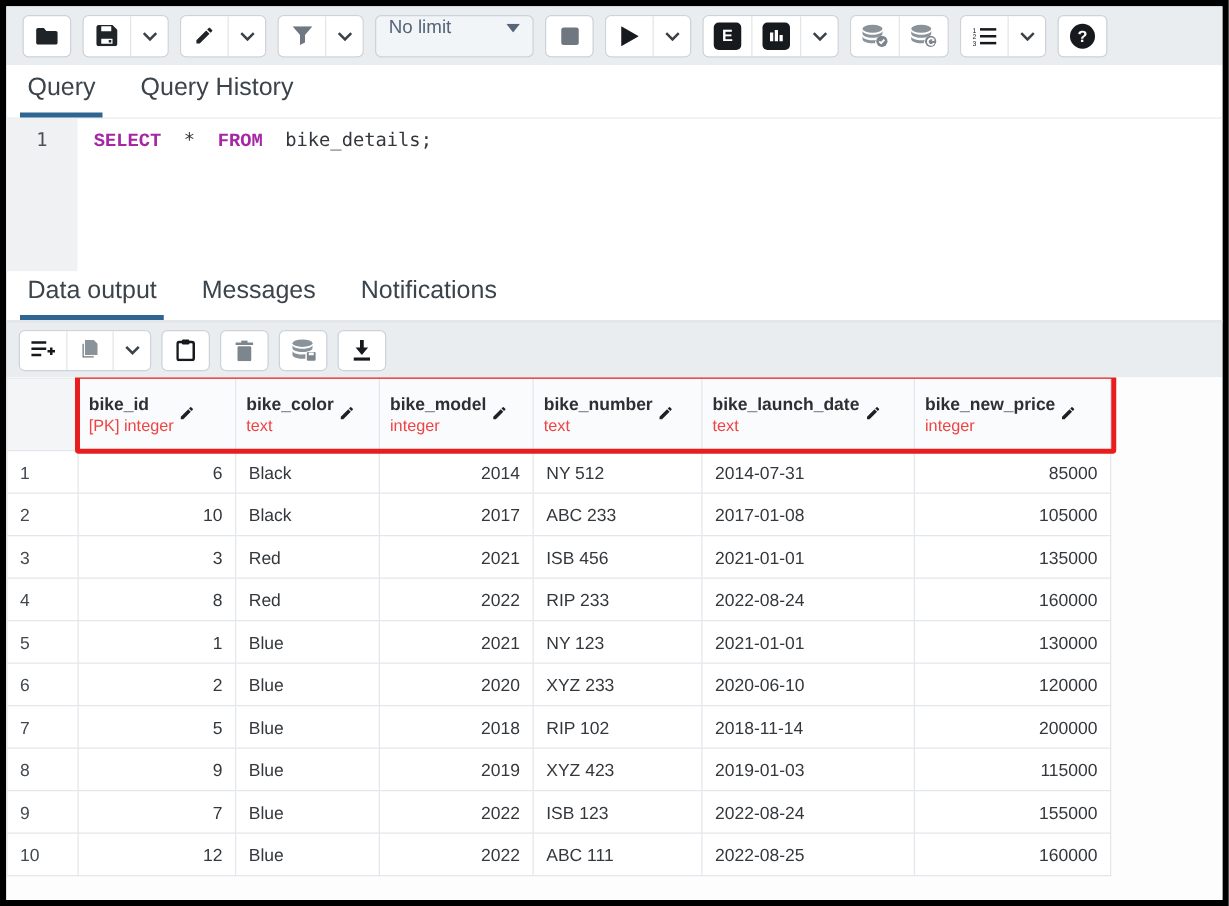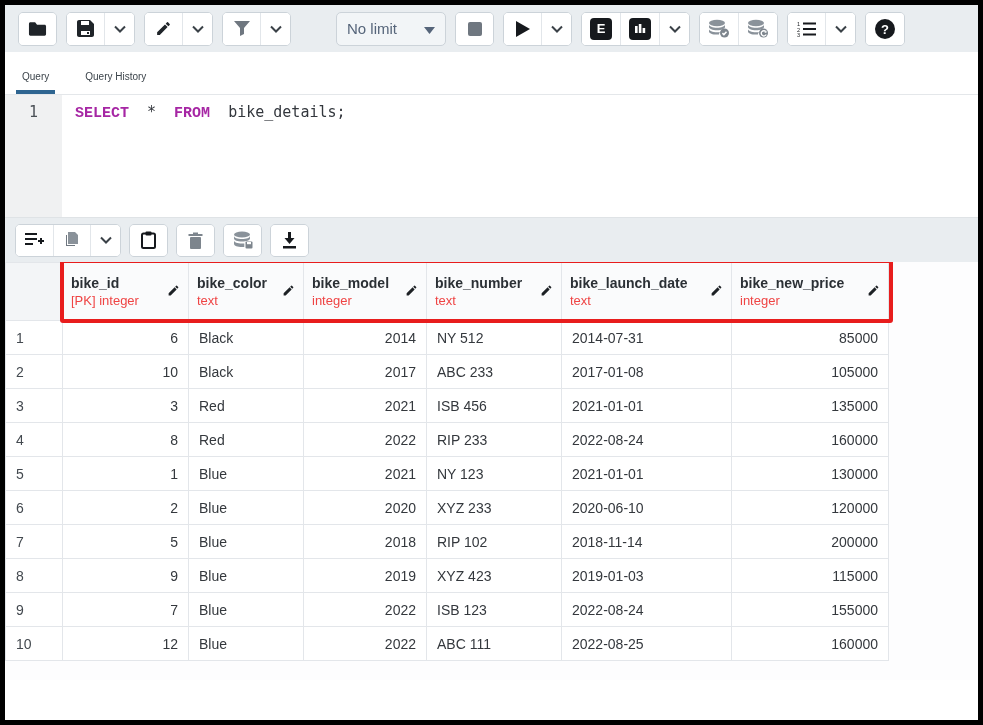--- a/index.html
+++ b/index.html
@@ -7,47 +7,47 @@
   .frame { width:983px; height:725px; border:5px solid #000; background:#fff; overflow:hidden; position:relative; }
 
   
   .toolbar1 { height:47px; background:#e9edf0; display:flex; align-items:center; padding:0 13px; gap:9px; }
   .btn-group { display:inline-flex; background:#fff; border:1px solid #ccd3d9; border-radius:5px; height:34px; overflow:hidden; }
   .tbtn { display:flex; align-items:center; justify-content:center; min-width:37px; padding:0 8px; background:#fff; border:none; cursor:pointer; color:#1f2429; }
   .tbtn + .tbtn { border-left:1px solid #e2e6ea; }
   .tbtn.narrow { min-width:30px; padding:0 5px; }
   .tbtn svg { display:block; }
   .badge-dark { width:22px; height:22px; background:#16191d; border-radius:4px; color:#fff; display:flex; align-items:center; justify-content:center; font-weight:bold; font-size:13px; }
-  .limit-select { display:flex; align-items:center; justify-content:space-between; width:110px; height:34px; background:#f2f5f7; border:1px solid #ccd3d9; border-radius:5px; padding:0 10px; color:#56657a; font-size:15px; cursor:pointer;margin-left:36px; }
+  .limit-select { display:flex; justify-content:space-between; width:127px; height:34px; background:#f2f5f7; border:1px solid #ccd3d9; border-radius:5px; padding:0 10px; color:#56657a; font-size:15px; cursor:pointer; }
 
   
   .tabrow { background:#fff; display:flex; align-items:flex-end; padding:0 0 0 11px; border-bottom:1px solid #e4e7ea; }
   .tabrow1 { height:43px; }
   .tabrow2 { height:40px; }
-  .tab { font-size:10px; color:#3c444b; padding:10px 6px 8px 6px; margin-right:24px; border-bottom:4px solid transparent; cursor:pointer; white-space:nowrap; }
+  .tab { font-size:20px; color:#3c444b; padding:10px 6px 8px 6px; margin-right:24px; border-bottom:4px solid transparent; cursor:pointer; white-space:nowrap; }
   .tab.active { border-bottom-color:#2e6591; }
 
   
   .editor { height:122px; display:flex; background:#fff; font-family:"DejaVu Sans Mono","Liberation Mono",monospace; font-size:15px; }
   .gutter { width:57px; background:#f0f1f2; color:#4a5056; text-align:center; padding-top:8px; }
   .code { padding:8px 0 0 13px; color:#33373d; }
   .sql-line span + span { margin-left:9px; }
   .kw { color:#a626a4; font-weight:bold;font-family:Liberation Mono, monospace; }
 
   
   .toolbar2 { height:45px; background:#e9edf0; display:flex; align-items:center; padding:0 10px; gap:8px; border-top:1px solid #dfe3e6; }
   .toolbar2 .btn-group { height:33px; }
 
   
   .gridwrap { position:relative; height:418px; background:#fdfdfe; overflow:hidden; }
   table.grid { border-collapse:collapse; table-layout:fixed; }
   .grid th, .grid td { border:1px solid #e3e6ea; font-weight:normal; font-size:14px; }
   .grid thead th { height:58px; background:#fafbfc; vertical-align:middle; text-align:left; padding:0 8px; }
   .grid thead th.corner { background:#f3f5f7; width:57px; }
-  .hwrap { display:flex; align-items:center; justify-content:space-between; gap:4px; }
+  .hwrap { display:flex; align-items:center; justify-content:flex-start; gap:4px; }
   .hname { font-weight:bold; color:#2b3035; font-size:14px; line-height:18px; }
   .htype { color:#ef4444; font-size:13px; line-height:17px; }
   .pencil { color:#1d2125; flex:0 0 auto; }
   .grid tbody td { height:34px; padding:0 10px; color:#34383d; background:#fff; }
   .grid td.rownum { color:#43494f; padding-left:10px; }
   .grid td.num { text-align:right; }
   .redbox { position:absolute; top:-3px; left:55px; width:833px; height:64px; border:4px solid #e81d1d; border-radius:3px; pointer-events:none; }
 </style>
 </head>
 <body>
@@ -232,20 +232,25 @@
     <div class="code">
       <div class="sql-line">
         <span class="kw">SELECT</span>
         <span>*</span>
         <span class="kw">FROM</span>
         <span>bike_details;</span>
       </div>
     </div>
   </div>
 
+  <div class="tabrow tabrow2">
+    <div class="tab active">Data output</div>
+    <div class="tab">Messages</div>
+    <div class="tab">Notifications</div>
+  </div>
 
   <div class="toolbar2">
     <div class="btn-group">
       <button class="tbtn">
         <span>
             <svg width="19" height="16" viewBox="0 0 19 16">
               <rect x="0" y="1" width="12" height="2" fill="#16191d"></rect>
               <rect x="0" y="6" width="12" height="2" fill="#16191d"></rect>
               <rect x="0" y="11" width="8" height="2" fill="#16191d"></rect>
               <rect x="13" y="8" width="6" height="2" fill="#16191d"></rect>

